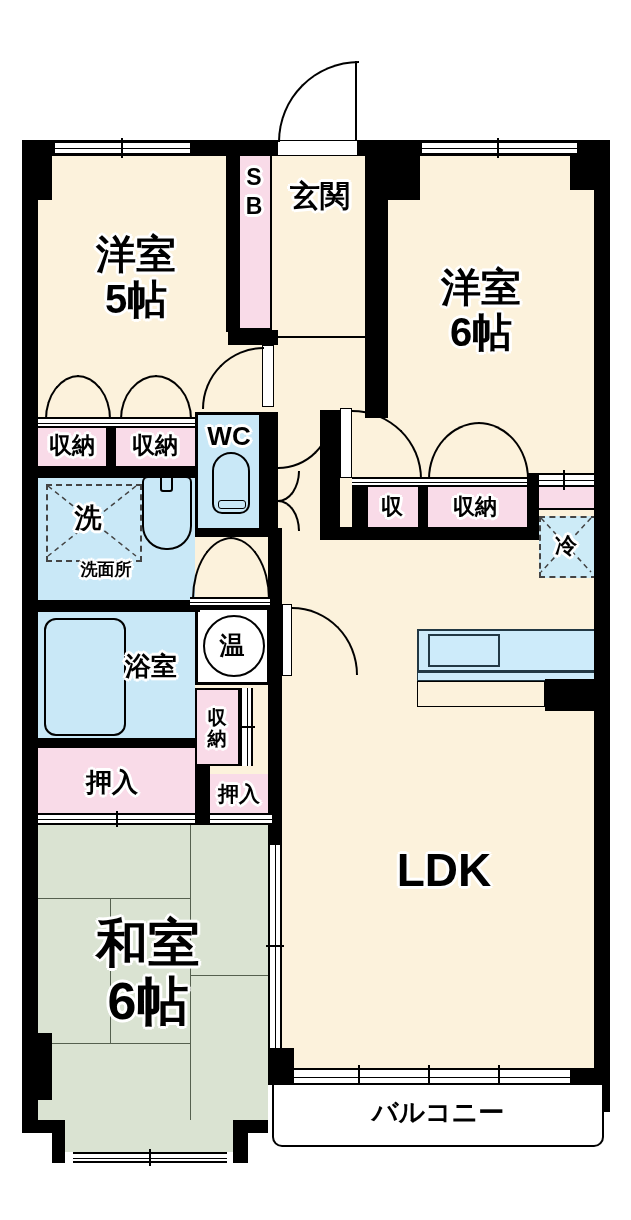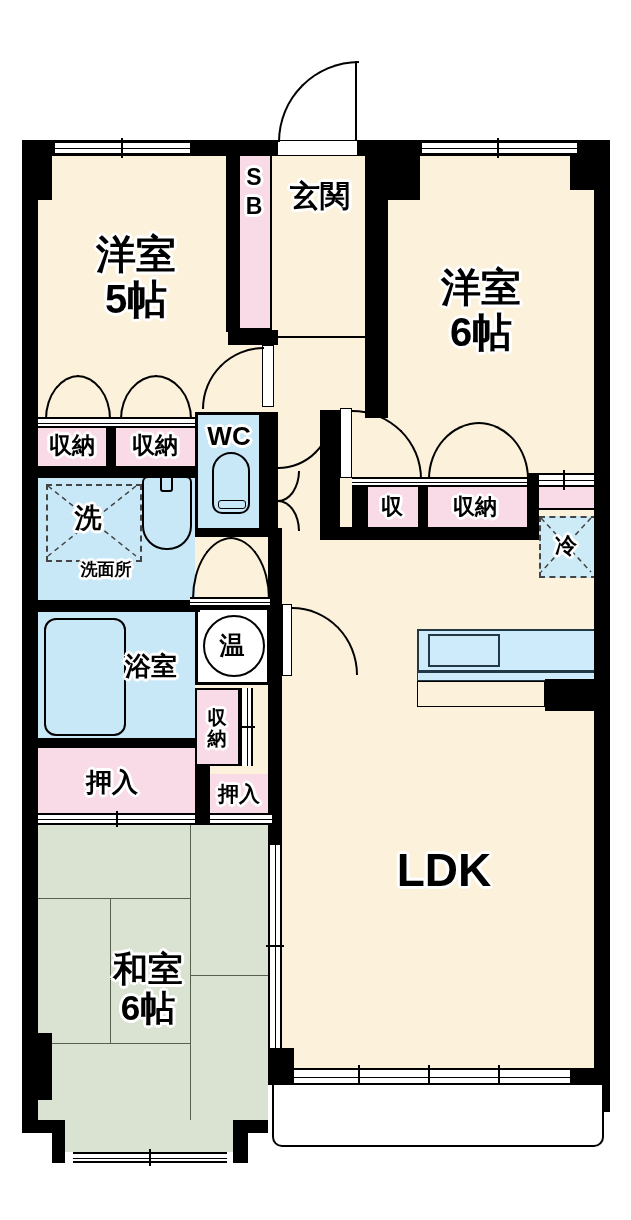--- a/index.html
+++ b/index.html
@@ -231,20 +231,21 @@
   <div class="label" style="left:155px;top:446px;font-size:23px;">収納</div>
   <div class="label" style="left:229px;top:437px;font-size:26px;">WC</div>
   <div class="label" style="left:88px;top:518px;font-size:27px;">洗</div>
   <div class="label" style="left:106px;top:570px;font-size:17px;">洗面所</div>
   <div class="label" style="left:151px;top:667px;font-size:26px;">浴室</div>
   <div class="label" style="left:232px;top:645px;font-size:25px;">温</div>
   <div class="label" style="left:217px;top:729px;font-size:19px;line-height:1.1;">収
 納</div>
   <div class="label" style="left:112px;top:783px;font-size:26px;">押入</div>
   <div class="label" style="left:239px;top:794px;font-size:21px;">押入</div>
-  <div class="label" style="left:148px;top:972px;font-size:35px;margin-top:16px;">和室
+  <div class="label" style="left:148px;top:972px;font-size:52px;">和室
 6帖</div>
   <div class="label" style="left:392px;top:507px;font-size:22px;">収</div>
   <div class="label" style="left:475px;top:507px;font-size:22px;">収納</div>
   <div class="label" style="left:566px;top:546px;font-size:22px;">冷</div>
   <div class="label" style="left:444px;top:871px;font-size:46px;font-weight:600;">LDK</div>
+  <div class="label" style="left:438px;top:1113px;font-size:26px;font-weight:600;">バルコニー</div>
 
 </div>
 
 </body></html>

